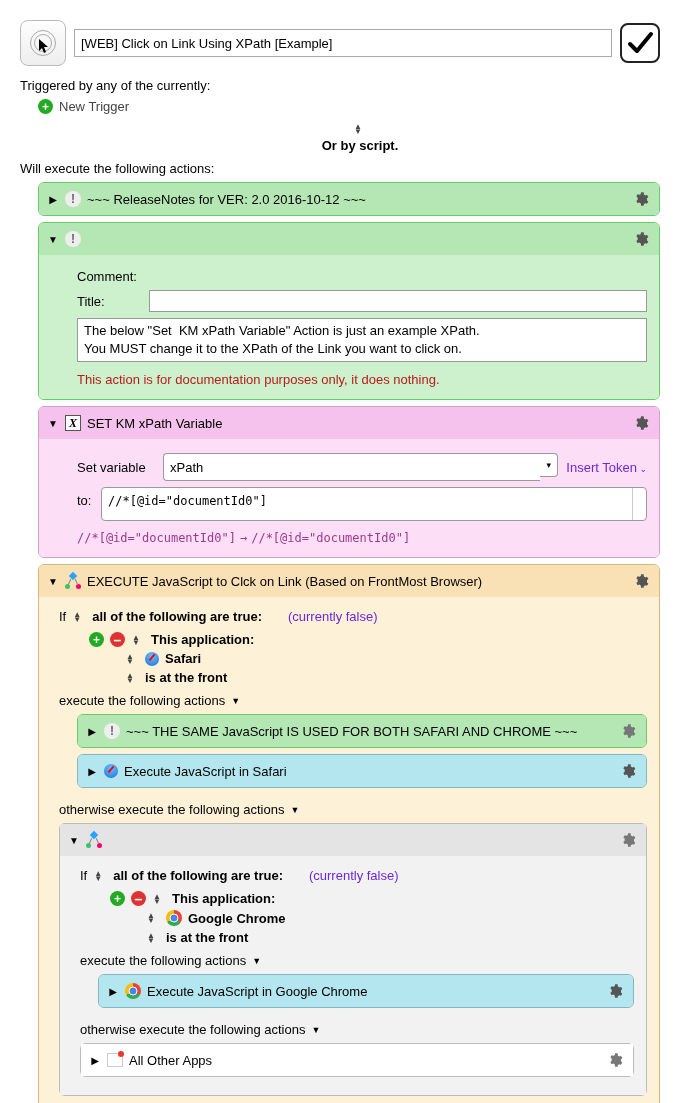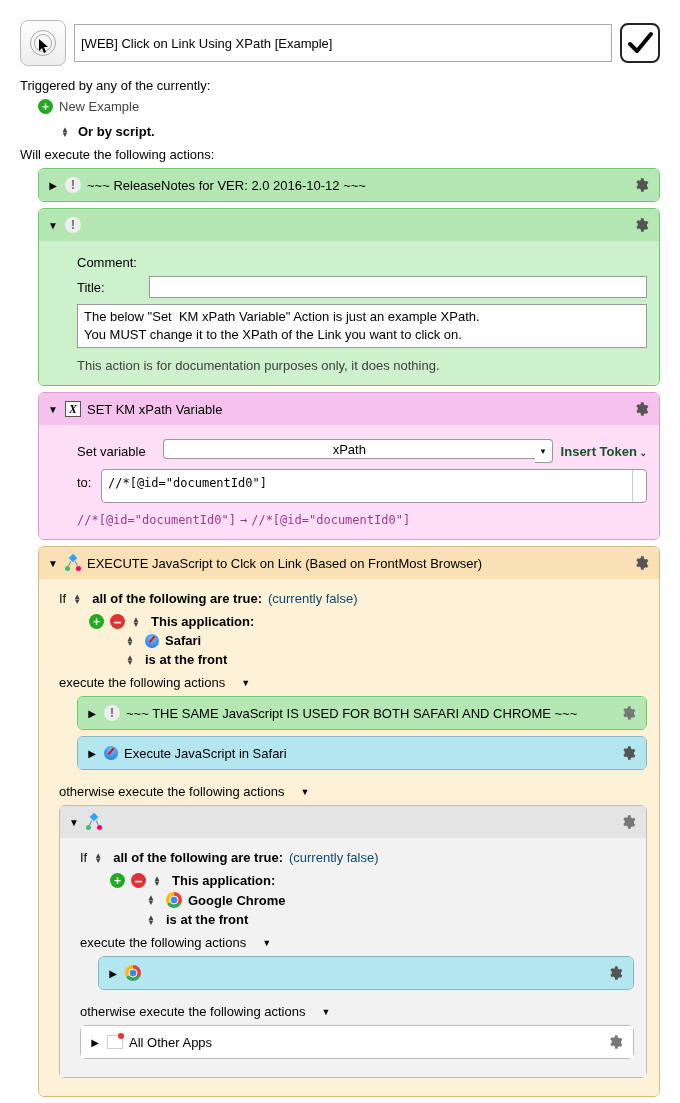--- a/index.html
+++ b/index.html
@@ -19,21 +19,21 @@
     width: 46px; height: 46px; border: 1px solid #bbb; border-radius: 8px;
     display: flex; align-items: center; justify-content: center;
     background: linear-gradient(#fdfdfd, #eee);
   }
   .macro-icon .cursor { position: relative; width: 30px; height: 30px; display: flex; align-items: center; justify-content: center;}
   .ripple { position: absolute; width: 26px; height: 26px; border: 1.5px solid #aaa; border-radius: 50%; }
   .ripple2 { width: 18px; height: 18px; }
   .arrow-svg { position: absolute; left: 10px; top: 10px; }
 
   .title-input {
-    flex: 1; height: 38px; border: 1px solid #aaa; border-radius: 0;
+    flex: 1; height: 28px; border: 1px solid #aaa; border-radius: 0;
     padding: 2px 6px; font-size: 13px; background: #fff;
   }
   .enable-box {
     width: 40px; height: 40px; border: 2.5px solid #222; border-radius: 8px;
     display: flex; align-items: center; justify-content: center; background: #fff;
   }
   .section-label { margin: 0 0 6px 0; }
 
   .add-row { display: flex; align-items: center; gap: 6px; margin: 4px 0 10px 18px; color: #444; }
   .add-btn {
@@ -49,21 +49,21 @@
   .updown {
     display: inline-flex; flex-direction: column; line-height: 5px; font-size: 8px; color: #444;
     margin-right: 4px; width: 10px; text-align: center;
   }
   .updown::before { content: "▲"; }
   .updown::after { content: "▼"; }
 
   .bold { font-weight: 600; }
 
   .indent1 { margin-left: 18px; }
-  .indent2 { margin-left: 40px; }
+  .indent2 { margin-left: 40px; flex-direction: column; }
 
   
   .action {
     border: 1px solid #7a7; border-radius: 6px; margin: 6px 0;
     overflow: hidden;
   }
   .action-hdr {
     display: flex; align-items: center; gap: 6px;
     padding: 6px 8px; font-size: 13px;
   }
@@ -86,44 +86,44 @@
 
   .action-body { padding: 8px 12px 12px 38px; font-size: 13px; }
 
   .field-row { display: flex; align-items: center; gap: 8px; margin: 6px 0; }
   .field-row label { min-width: 64px; text-align: left; }
   .text-input, .textarea, .var-input {
     border: 1px solid #999; background: #fff; font-size: 13px; padding: 3px 6px;
     font-family: inherit;
   }
   .text-input { flex: 1; height: 22px; }
-  .var-input { flex: 1; height: 20px; border-radius: 4px; text-align: center; }
+  .var-input { flex: 1; height: 28px; border-radius: 4px; }
   .textarea { flex: 1; min-height: 44px; resize: none; line-height: 1.4; }
 
-  .note { color: #404040; margin-top: 10px; }
-
-  .token-link { color: #14532d; cursor: pointer; white-space: nowrap; font-weight: bold; }
+  .note { color: #b91c1c; margin-top: 10px; }
+
+  .token-link { color: #6d28d9; cursor: pointer; white-space: nowrap; }
 
   .to-box {
     display: flex; align-items: flex-start;
   }
   .code-area {
     flex: 1; border: 1px solid #999; background: #fff; font-family: Menlo, monospace; font-size: 12px;
     padding: 6px; min-height: 34px; border-radius: 4px; position: relative;
   }
   .code-area .handle {
     position: absolute; right: 0; top: 0; bottom: 0; width: 14px; border-left: 1px solid #ccc;
   }
 
   .xpath-eval { font-family: Menlo, monospace; font-size: 12px; color: #9a3b8d; margin-top: 10px; }
   .xpath-eval .arrow-sep { color: #9a3b8d; margin: 0 4px; }
 
   .cond-line { display: flex; align-items: center; gap: 6px; margin: 4px 0 4px 0; }
   .cond-indent { margin-left: 30px; }
-  .status-false { color: #0c4a6e; }
+  .status-false { color: #6d28d9; margin-left: 20px; }
 
   .safari-dot {
     width: 14px; height: 14px; border-radius: 50%;
     background: radial-gradient(circle at 50% 30%, #69c1ff, #1e6fd6);
     position: relative; display: inline-block;
   }
   .safari-dot::after {
     content: ""; position: absolute; left: 50%; top: 50%;
     width: 2px; height: 8px; background: red; transform: translate(-50%,-70%) rotate(40deg);
   }
@@ -157,21 +157,21 @@
     font-weight: bold; font-size: 12px;
   }
 
   .flow-icon { display: inline-block; width: 16px; height: 16px; position: relative; }
   .flow-icon .d1 { position: absolute; width: 6px; height: 6px; background: #2aa3ff; transform: rotate(45deg); left: 5px; top: 0; }
   .flow-icon .d2 { position: absolute; width: 5px; height: 5px; background: #39c46a; border-radius: 50%; left: 0; bottom: 0; }
   .flow-icon .d3 { position: absolute; width: 5px; height: 5px; background: #f06; border-radius: 50%; right: 0; bottom: 0; }
   .flow-icon .l1 { position: absolute; width: 1px; height: 6px; background: #888; left: 4px; top: 6px; transform: rotate(25deg); }
   .flow-icon .l2 { position: absolute; width: 1px; height: 6px; background: #888; right: 4px; top: 6px; transform: rotate(-25deg); }
 
-  .sub-exec { margin: 8px 0 4px 0; display: flex; align-items: center; gap: 16px; }
+  .sub-exec { margin: 8px 0 4px 0; display: flex; align-items: center; gap: 6px; }
   .sub-exec .tri-sm { font-size: 9px; }
 
   .inner-action { margin-left: 18px; }
 
   .inner-box { border: 1px solid #bbb; border-radius: 6px; margin: 6px 0; }
 
   .var-select-caret {
     width: 18px; height: 24px; border: 1px solid #999; border-left: none; border-radius: 0 4px 4px 0;
     display: inline-flex; align-items: center; justify-content: center; font-size: 9px; background: #fff;
   }
@@ -201,21 +201,21 @@
     <div class="enable-box">
       <svg width="30" height="30" viewBox="0 0 30 30">
         <path d="M5 16 L12 23 L26 6" stroke="#000" stroke-width="4" fill="none" stroke-linecap="round" stroke-linejoin="round"></path>
       </svg>
     </div>
   </div>
 
   <div class="section-label">Triggered by any of the currently:</div>
   <div class="add-row">
     <span class="add-btn">+</span>
-    <span>New Example</span>
+    <span>New Trigger</span>
   </div>
   <div class="indent2" style="margin-bottom:8px; display:flex; align-items:center; gap:4px;">
     <span class="updown"></span>
     <span class="bold">Or by script.</span>
   </div>
 
   <div class="section-label">Will execute the following actions:</div>
 
   <div class="action green" style="margin-left:18px;">
     <div class="action-hdr green">
@@ -410,20 +410,21 @@
 
           <div class="sub-exec">
             <span>execute the following actions</span>
             <span class="tri-sm">▼</span>
           </div>
 
           <div class="action cyan inner-action">
             <div class="action-hdr cyan">
               <span class="tri">▶</span>
               <span class="chrome-dot"></span>
+              <span>Execute JavaScript in Google Chrome</span>
               <span class="gear">
                 <svg width="16" height="16" viewBox="0 0 24 24">
                     <path class="gear-svg" d="M12 8a4 4 0 1 0 0 8 4 4 0 0 0 0-8zm9 4a8.9 8.9 0 0 0-.1-1.3l2.1-1.6-2-3.4-2.5 1a9 9 0 0 0-2.2-1.3L16 2h-4l-.3 2.4a9 9 0 0 0-2.2 1.3l-2.5-1-2 3.4 2.1 1.6A8.9 8.9 0 0 0 7 12c0 .4 0 .9.1 1.3L5 14.9l2 3.4 2.5-1a9 9 0 0 0 2.2 1.3L12 22h4l.3-2.4a9 9 0 0 0 2.2-1.3l2.5 1 2-3.4-2.1-1.6c.1-.4.1-.9.1-1.3z"></path>
                   </svg>
               </span>
             </div>
           </div>
 
           <div class="sub-exec" style="margin-top:14px;">
             <span>otherwise execute the following actions</span>

